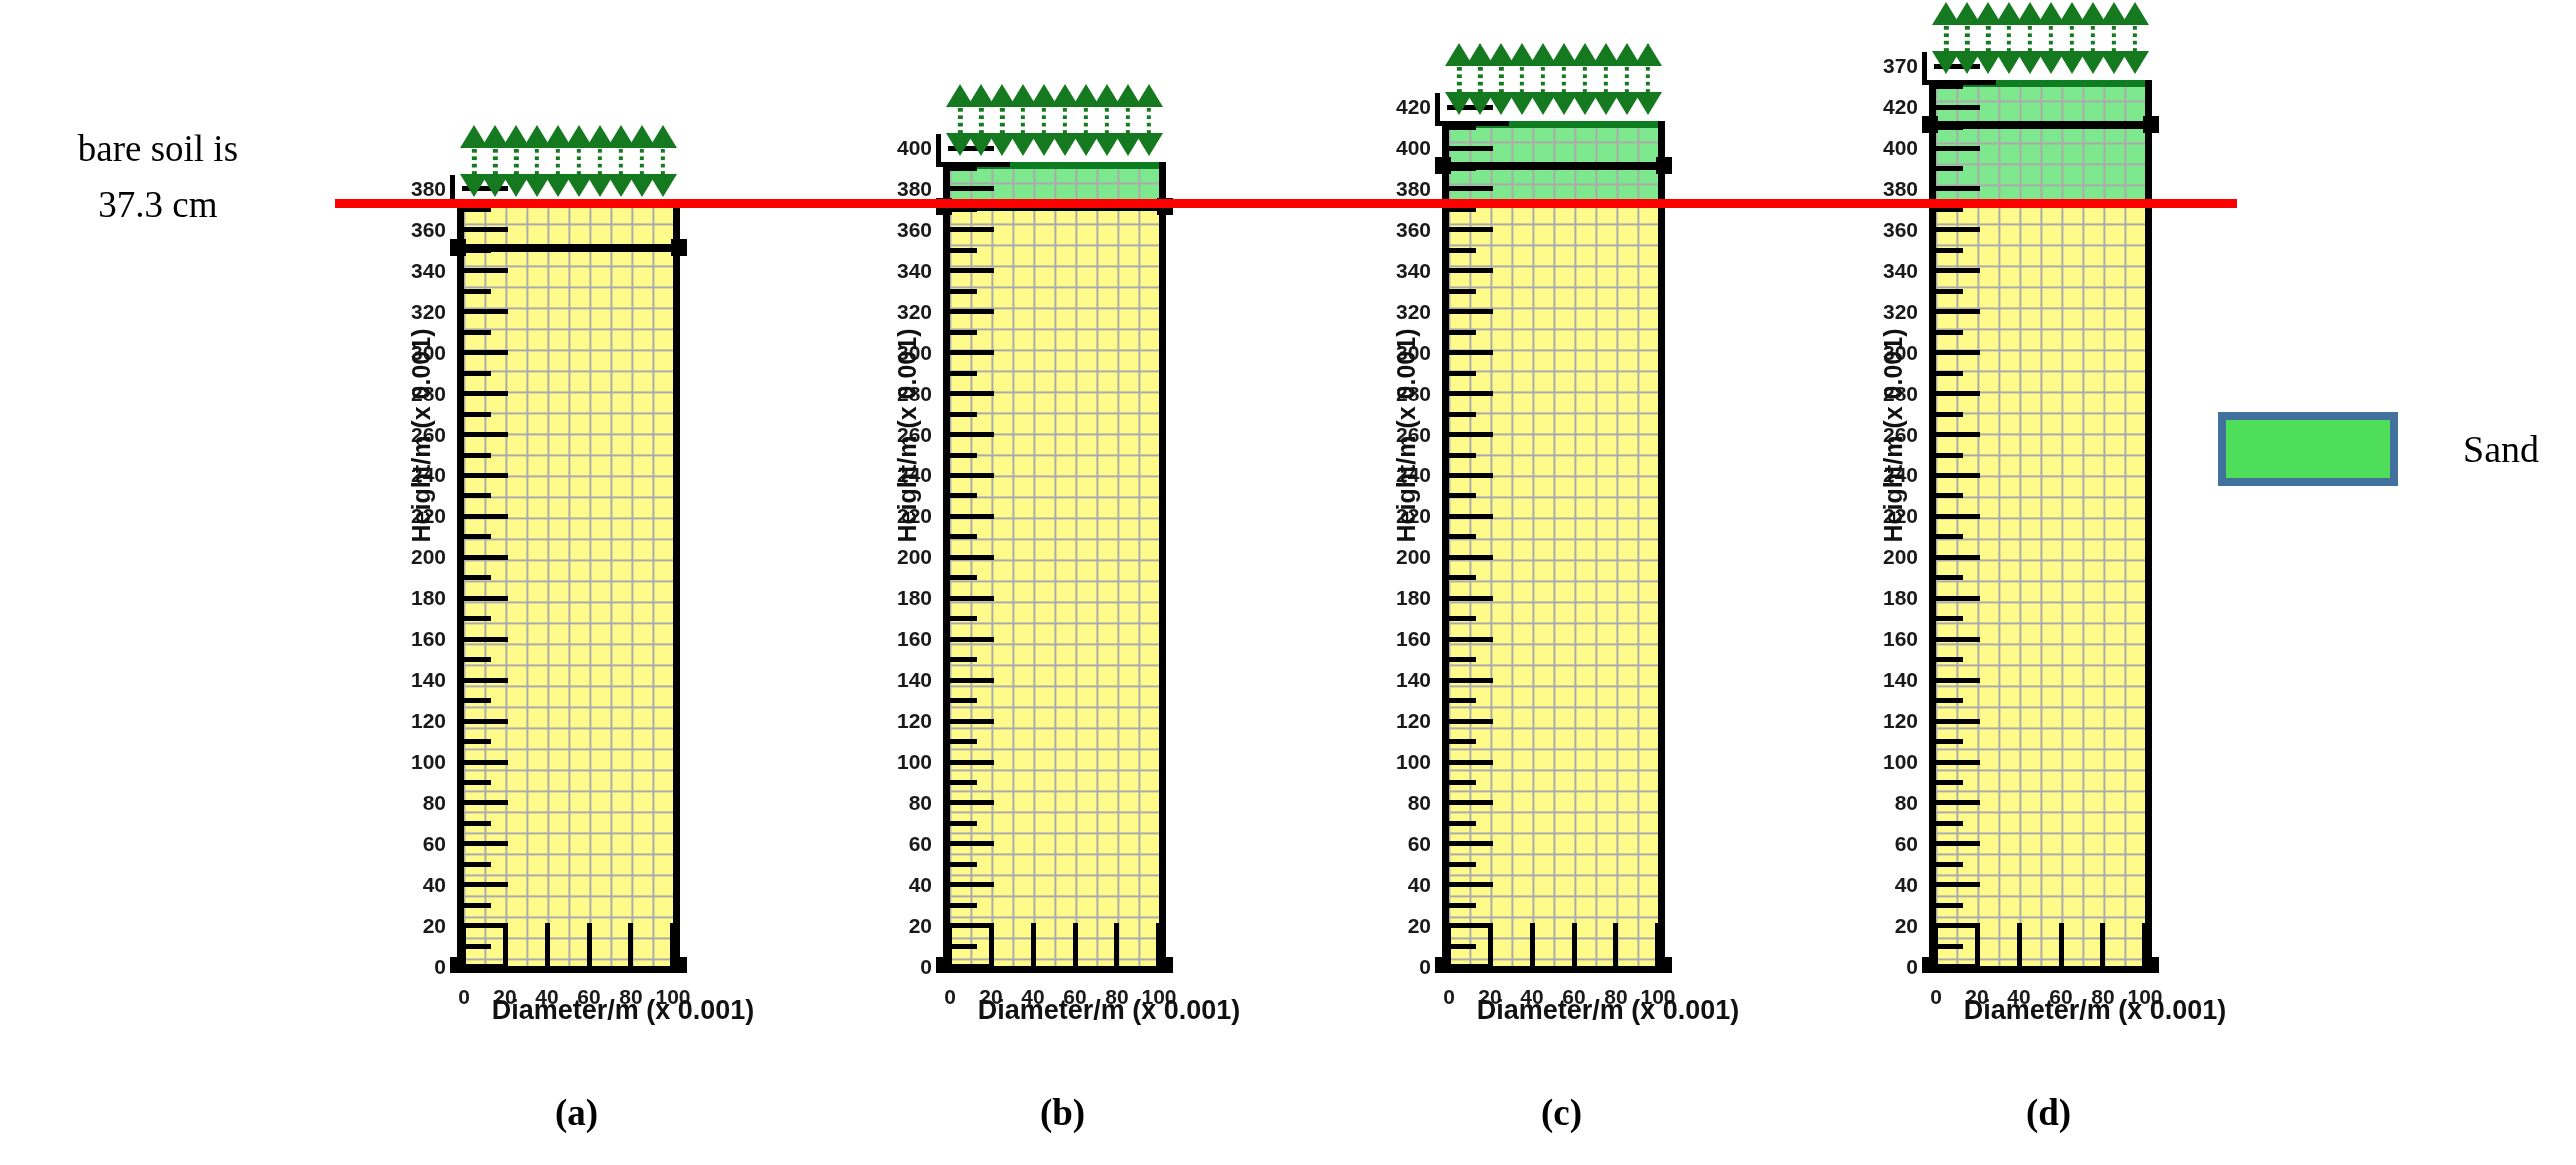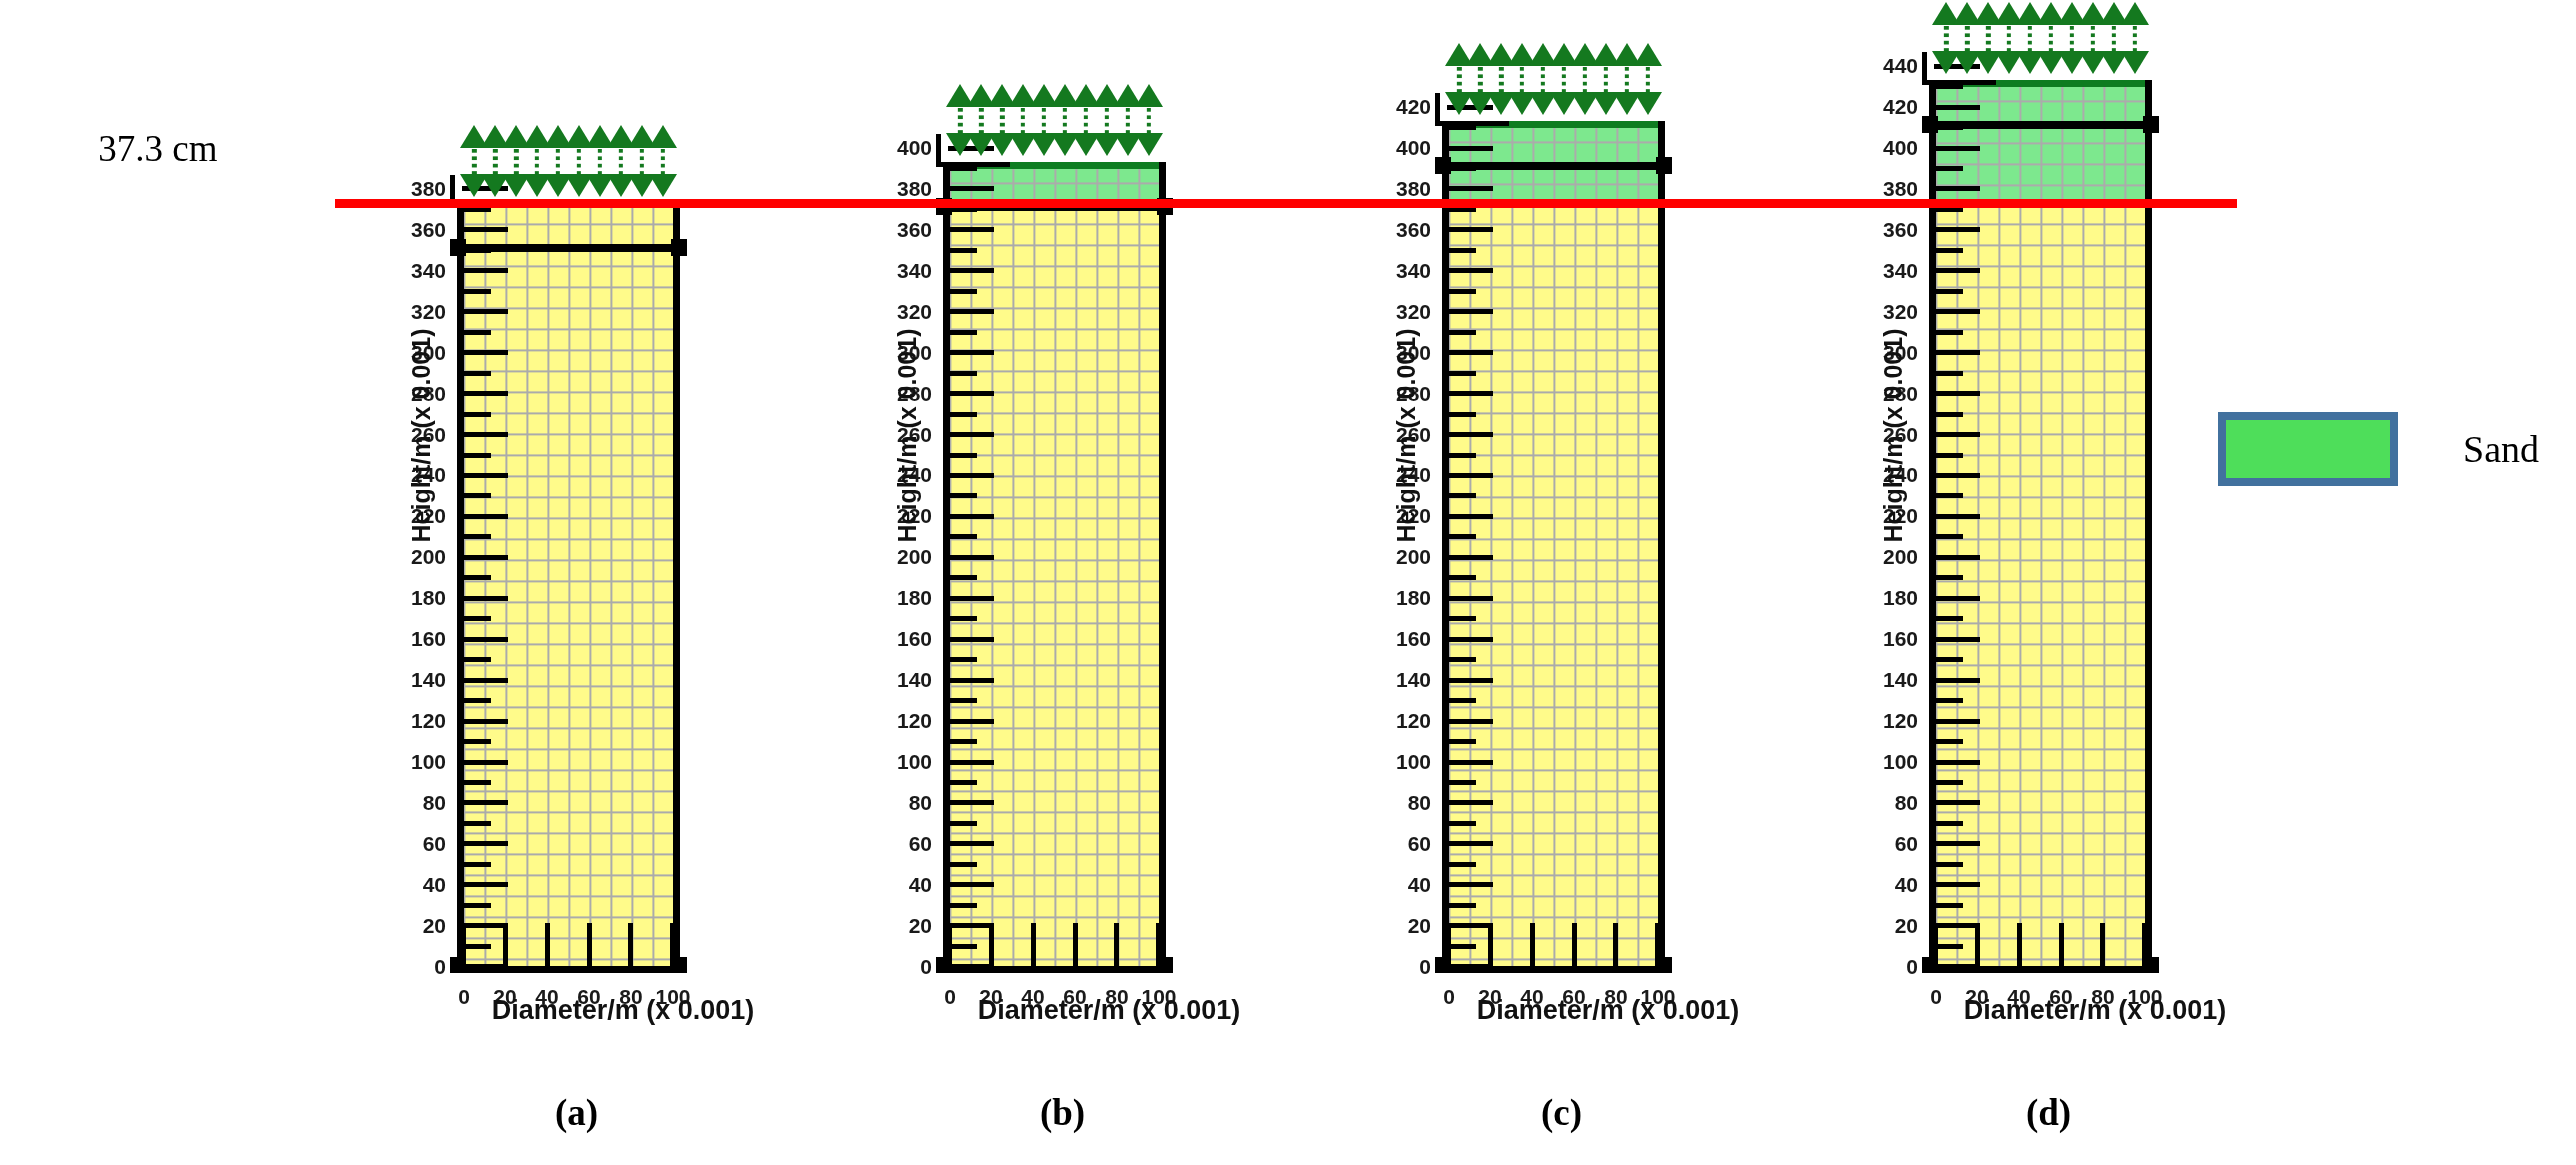--- a/index.html
+++ b/index.html
@@ -272,20 +272,21 @@
     font-family: "Liberation Serif", serif;
     font-size: 38px;
     color: #000000;
     white-space: nowrap;
   }
 </style>
 </head>
 <body>
 
 <div id="annotation">
+  <span class="ln">bare soil is</span>
   <span class="ln">37.3 cm</span>
 </div>
 
 <div id="redline"></div>
 
 <div id="panels">
     <div class="panel" style="left: 372px;">
       <div class="vessel" style="left: 92px; top: 203px; width: 209px; height: 763px;">
         <div class="layer soil" style="top: 0px; height: 763px;"></div>
         <div class="wall-l"></div>
@@ -835,21 +836,21 @@
       <div class="ytlabel" style="left: -38px; width: 112px; top: 271px;">340</div>
       <div class="ytick" style="left: 90px; width: 46px; top: 227px;"></div>
       <div class="ytlabel" style="left: -38px; width: 112px; top: 230px;">360</div>
       <div class="ytick" style="left: 90px; width: 46px; top: 186px;"></div>
       <div class="ytlabel" style="left: -38px; width: 112px; top: 189px;">380</div>
       <div class="ytick" style="left: 90px; width: 46px; top: 146px;"></div>
       <div class="ytlabel" style="left: -38px; width: 112px; top: 148px;">400</div>
       <div class="ytick" style="left: 90px; width: 46px; top: 105px;"></div>
       <div class="ytlabel" style="left: -38px; width: 112px; top: 107px;">420</div>
       <div class="ytick" style="left: 90px; width: 46px; top: 64px;"></div>
-      <div class="ytlabel" style="left: -38px; width: 112px; top: 66px;">440</div>
+      <div class="ytlabel" style="left: -38px; width: 112px; top: 66px;">370</div>
       <div class="ytick" style="left: 90px; width: 28.5px; top: 944px;"></div>
       <div class="ytick" style="left: 90px; width: 28.5px; top: 903px;"></div>
       <div class="ytick" style="left: 90px; width: 28.5px; top: 862px;"></div>
       <div class="ytick" style="left: 90px; width: 28.5px; top: 821px;"></div>
       <div class="ytick" style="left: 90px; width: 28.5px; top: 780px;"></div>
       <div class="ytick" style="left: 90px; width: 28.5px; top: 739px;"></div>
       <div class="ytick" style="left: 90px; width: 28.5px; top: 698px;"></div>
       <div class="ytick" style="left: 90px; width: 28.5px; top: 657px;"></div>
       <div class="ytick" style="left: 90px; width: 28.5px; top: 616px;"></div>
       <div class="ytick" style="left: 90px; width: 28.5px; top: 575px;"></div>

